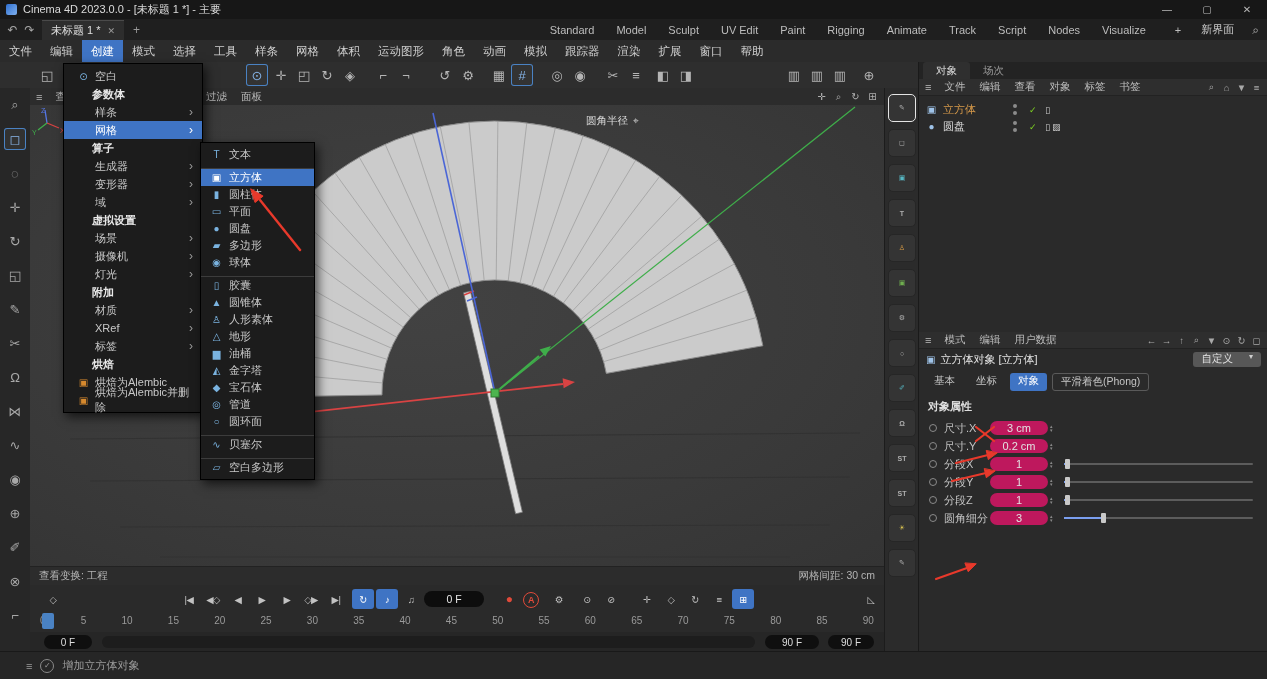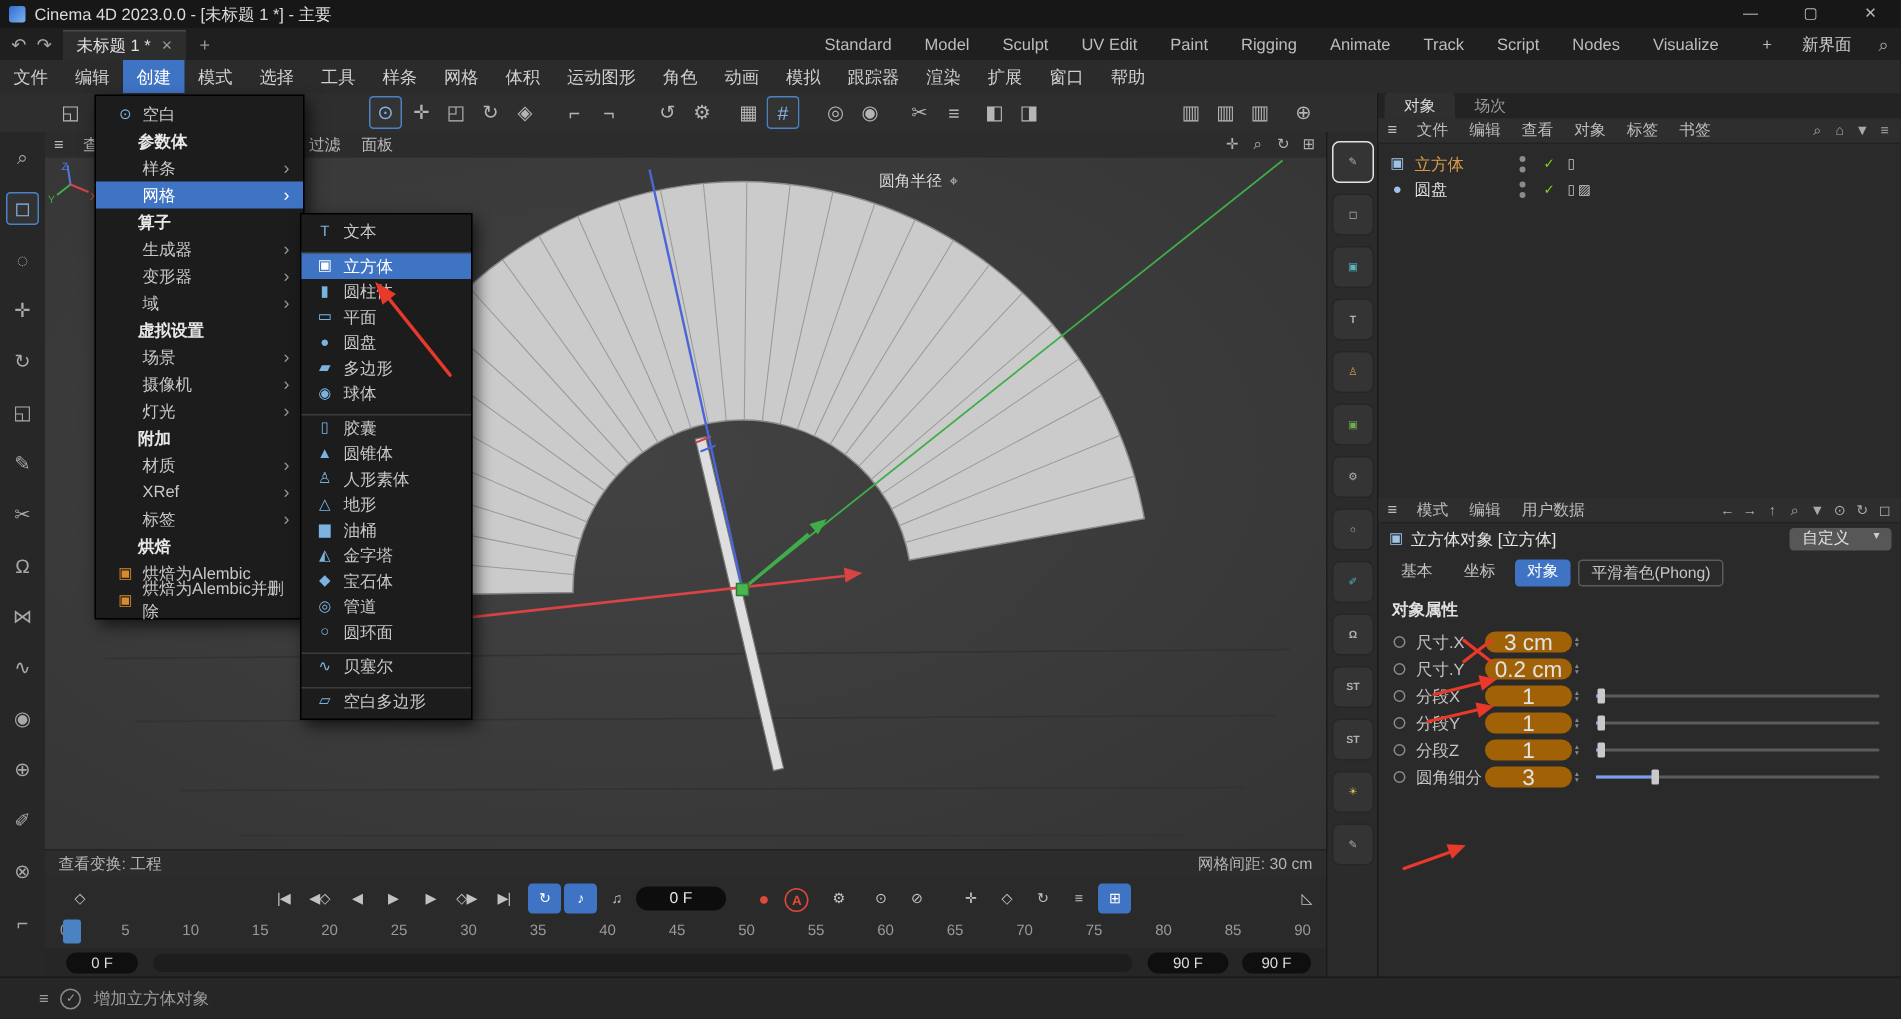--- a/index.html
+++ b/index.html
@@ -92,21 +92,21 @@
   .preset-btn .arr{font-size:8px;color:#cfcfcf}
   .am-tabs{display:flex;gap:5px;padding:4px 7px 3px;font-size:10.5px;color:#c5c5c5}
   .am-tab{padding:1px 8px;border-radius:3px}
   .am-tab.active{background:#3f74c4;color:#fff}
   .am-tab.boxed{border:1px solid #5a5a5a}
   .am-section{padding:5px 9px 2px;font-size:11px;font-weight:bold;color:#dedede}
   .prop-rows{padding:3px 8px 0}
   .prop-row{height:18px;display:flex;align-items:center;font-size:11px;color:#c3c3c3}
   .anim-dot{width:6px;height:6px;border:1px solid #8a8a8a;border-radius:50%;margin:0 7px 0 2px;flex:none}
   .prop-label{width:46px;flex:none;white-space:nowrap}
-  .value-field{display:none;width:58px;height:14px;background:#a16207;border-radius:7px;align-items:center;justify-content:center;font-size:15px;color:#e2e2e2;flex:none}
+  .value-field{display:none;width:58px;height:14px;background:#be185d;border-radius:7px;align-items:center;justify-content:center;font-size:11px;color:#e2e2e2;flex:none}
   .prop-row.field .value-field,.prop-row.slider .value-field{display:flex}
   .spinner{display:none;flex-direction:column;margin-left:2px;line-height:4.5px;font-size:5px;color:#8a8a8a}
   .prop-row.field .spinner,.prop-row.slider .spinner{display:flex}
   .slider-track{display:none;position:relative;flex:1;height:2px;background:#5c5c5c;border-radius:1px;margin:0 7px 0 11px}
   .prop-row.slider .slider-track{display:block}
   .slider-fill{position:absolute;left:0;top:0;height:2px;width:2%;background:#7b9ff0}
   .slider-handle{position:absolute;left:2%;top:-4px;width:5px;height:10px;background:#c9c9c9;border-radius:1px;transform:translateX(-2px)}
   [data-name="fillet-subdivision-row"] .slider-fill{width:21%}
   [data-name="fillet-subdivision-row"] .slider-handle{left:21%}
 

